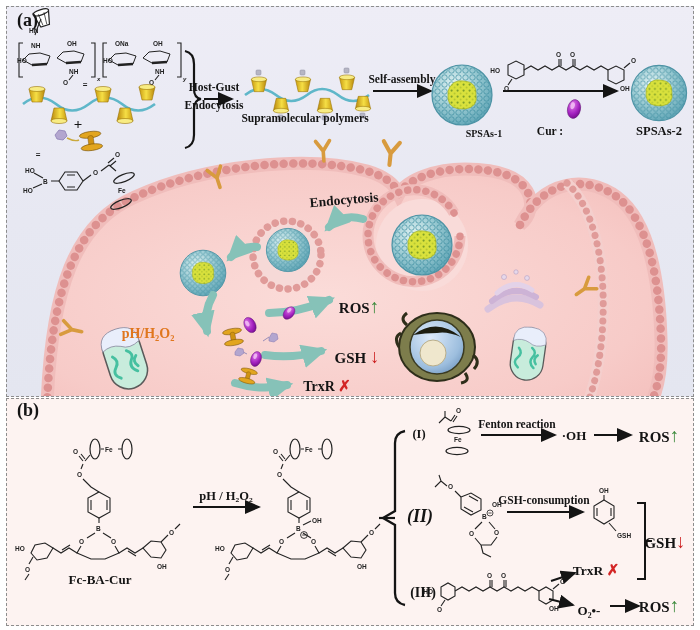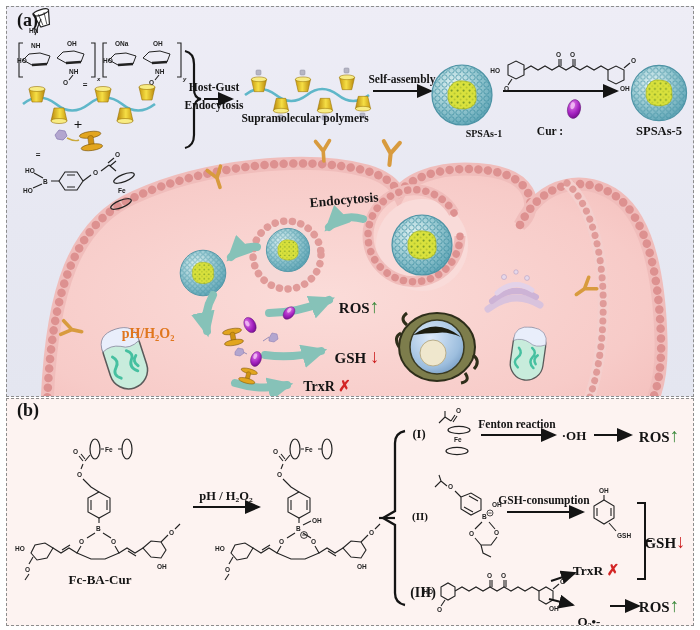--- a/index.html
+++ b/index.html
@@ -288,21 +288,21 @@
     </svg>
 
     <div class="lbl tag" style="left:10px;top:4px;">(a)</div>
     <div class="lbl" style="left:71px;top:117px;font-size:15px;">+</div>
     <div class="lbl" style="left:207px;top:81px;font-size:11.5px;">Host-Gust</div>
     <div class="lbl" style="left:207px;top:99px;font-size:11.5px;">Endocytosis</div>
     <div class="lbl" style="left:298px;top:112px;font-size:11.5px;">Supramolecular polymers</div>
     <div class="lbl" style="left:395px;top:73px;font-size:11.5px;">Self-assembly</div>
     <div class="lbl" style="left:455px;top:127px;font-size:10px;margin-left:22px;">SPSAs-1</div>
     <div class="lbl" style="left:543px;top:103px;font-size:11.5px;margin-top:22px;">Cur :</div>
-    <div class="lbl" style="left:652px;top:124px;font-size:12.5px;">SPSAs-5</div>
+    <div class="lbl" style="left:652px;top:124px;font-size:12.5px;">SPSAs-2</div>
     <div class="lbl" style="left:337px;top:193px;font-size:13.5px;transform:translate(-50%,-50%) rotate(-5deg);">Endocytosis</div>
     <div class="lbl orange" style="left:141px;top:307px;font-size:14px;">pH/H₂O₂</div>
     <div class="lbl" style="left:352px;top:299px;font-size:15px;">
       <span>ROS</span><span class="up">↑</span>
     </div>
     <div class="lbl" style="left:350px;top:349px;font-size:15px;">
       <span>GSH</span> <span class="down">↓</span>
     </div>
     <div class="lbl" style="left:320px;top:379px;font-size:14px;">
       <span>TrxR</span> <span class="cross">✗</span>
@@ -421,32 +421,32 @@
       </g>
       <path class="karrow" d="M544,182 L568,174" marker-end="url(#bh)"></path>
       <path class="karrow" d="M542,200 L566,206" marker-end="url(#bh)"></path>
       <path class="karrow" d="M603,207 L632,207" marker-end="url(#bh)"></path>
     </svg>
 
     <div class="lbl tag" style="left:10px;top:2px;">(b)</div>
     <div class="lbl" style="left:93px;top:180px;font-size:13px;">Fc-BA-Cur</div>
     <div class="lbl" style="left:219px;top:97px;font-size:12.5px;">pH / H₂O₂</div>
     <div class="lbl" style="left:412px;top:35px;font-size:12.5px;">(I)</div>
-    <div class="lbl" style="left:413px;top:117px;font-size:11px;">(II)</div>
+    <div class="lbl" style="left:413px;top:117px;font-size:18px;font-style:italic;">(II)</div>
     <div class="lbl" style="left:416px;top:194px;font-size:14px;">(III)</div>
     <div class="lbl" style="left:510px;top:26px;font-size:11.5px;">Fenton reaction</div>
     <div class="lbl" style="left:567px;top:36px;font-size:13px;">·OH</div>
     <div class="lbl" style="left:652px;top:36px;font-size:15px;">
       <span>ROS</span><span class="up">↑</span>
     </div>
     <div class="lbl" style="left:537px;top:102px;font-size:11.5px;">GSH-consumption</div>
     <div class="lbl" style="left:658px;top:142px;font-size:15px;">
       <span>GSH</span><span class="down">↓</span>
     </div>
     <div class="lbl" style="left:589px;top:171px;font-size:13.5px;">
       <span>TrxR</span> <span class="cross">✗</span>
     </div>
-    <div class="lbl" style="left:582px;top:222px;font-size:13px;font-family:Liberation Serif, serif;">O₂•-</div>
+    <div class="lbl" style="left:582px;top:211px;font-size:13px;font-family:Liberation Serif, serif;">O₂•-</div>
     <div class="lbl" style="left:652px;top:206px;font-size:15px;">
       <span>ROS</span><span class="up">↑</span>
     </div>
   </div>
 </div>
 
 </body></html>

